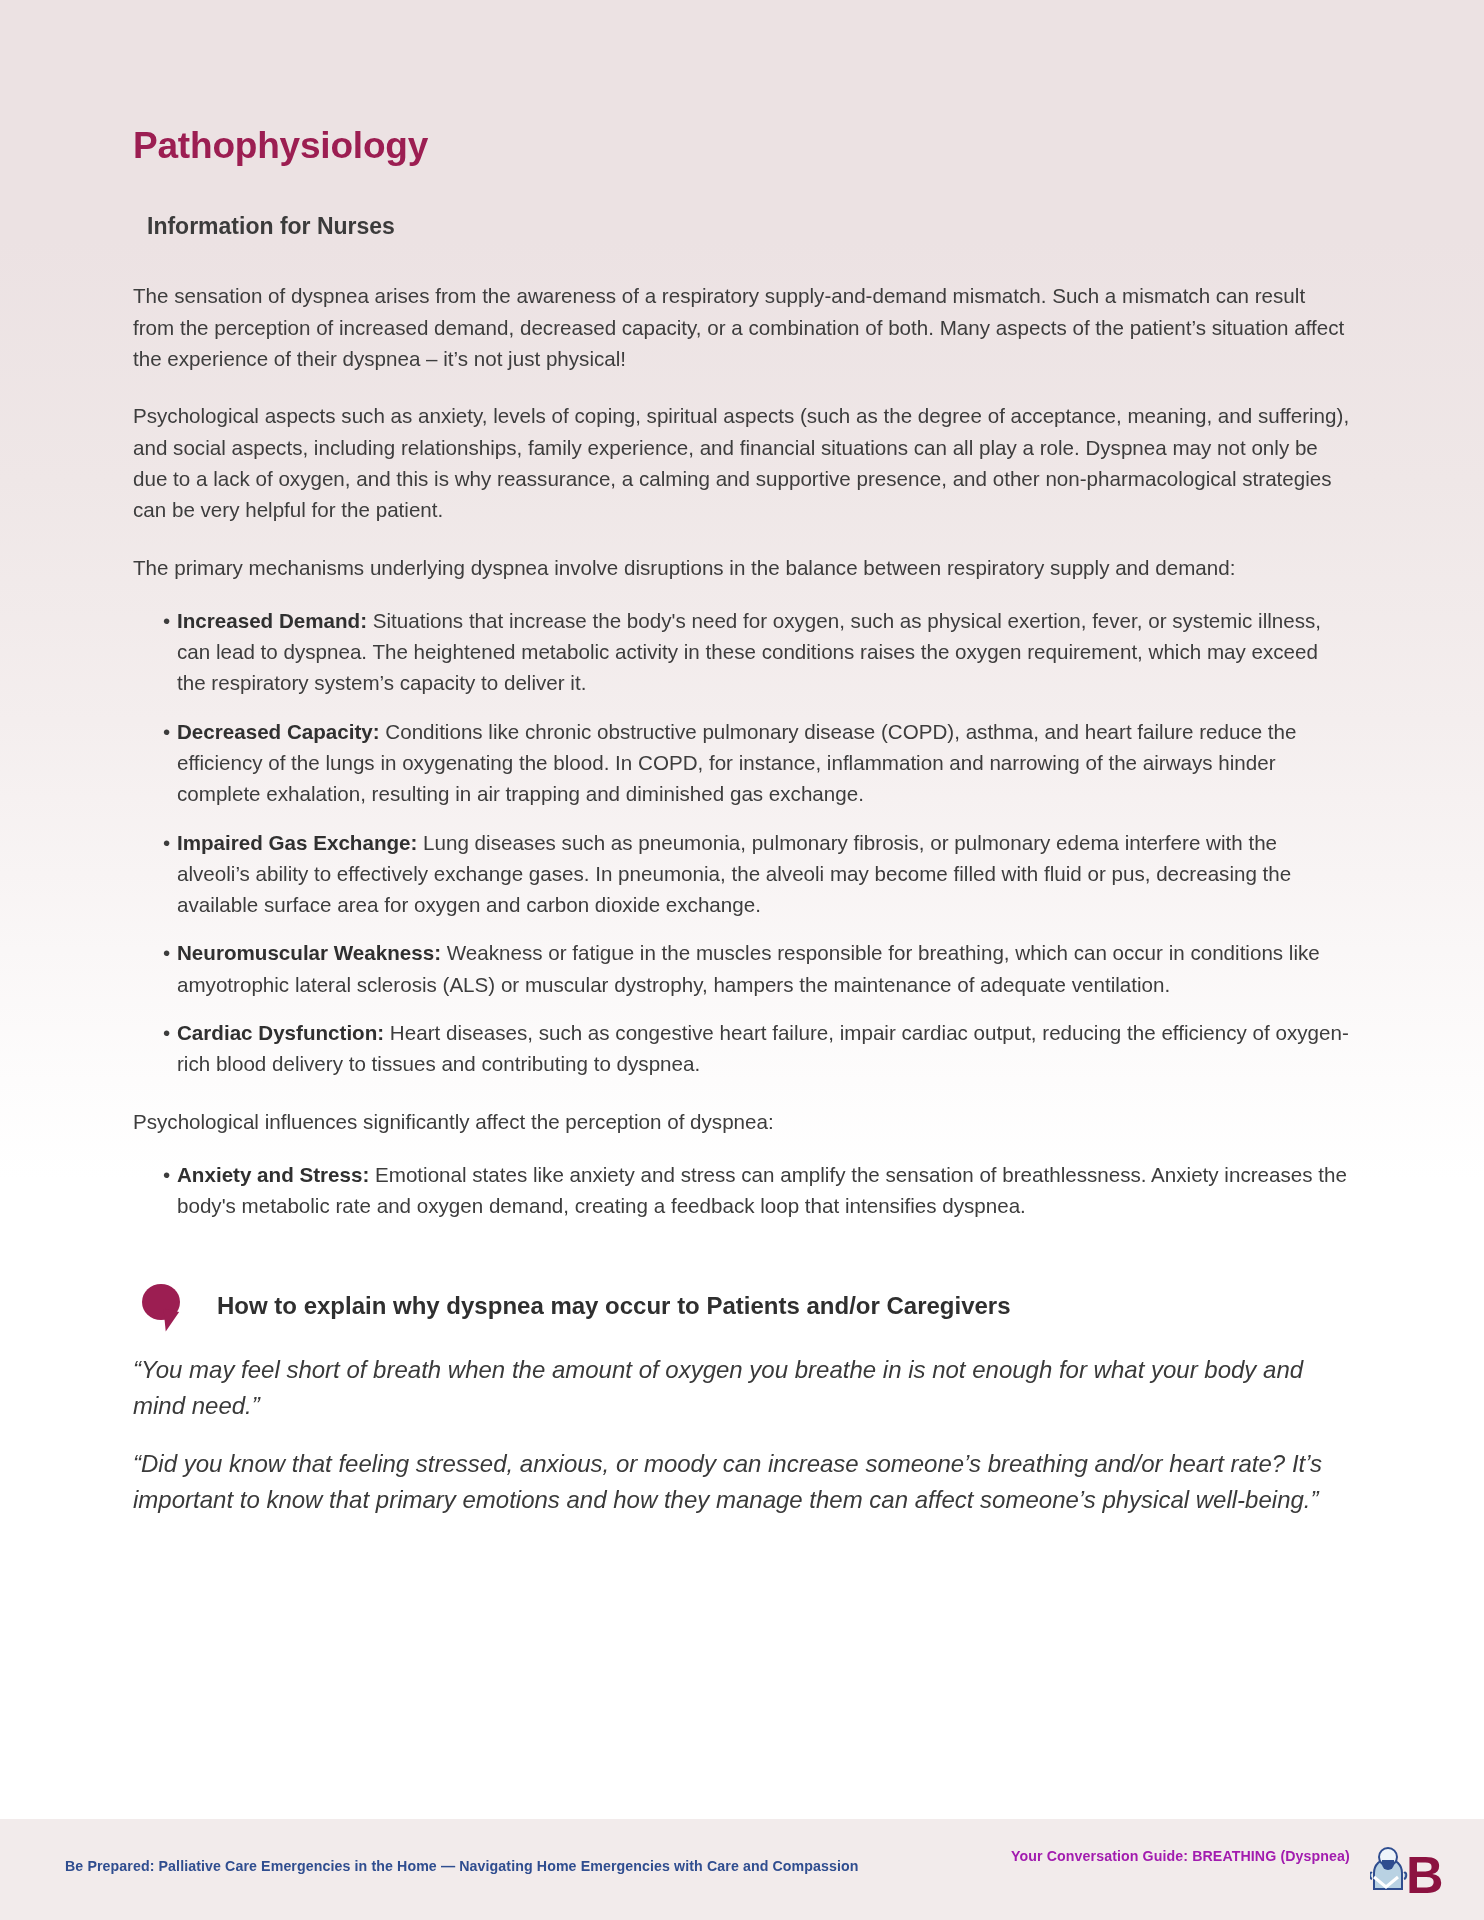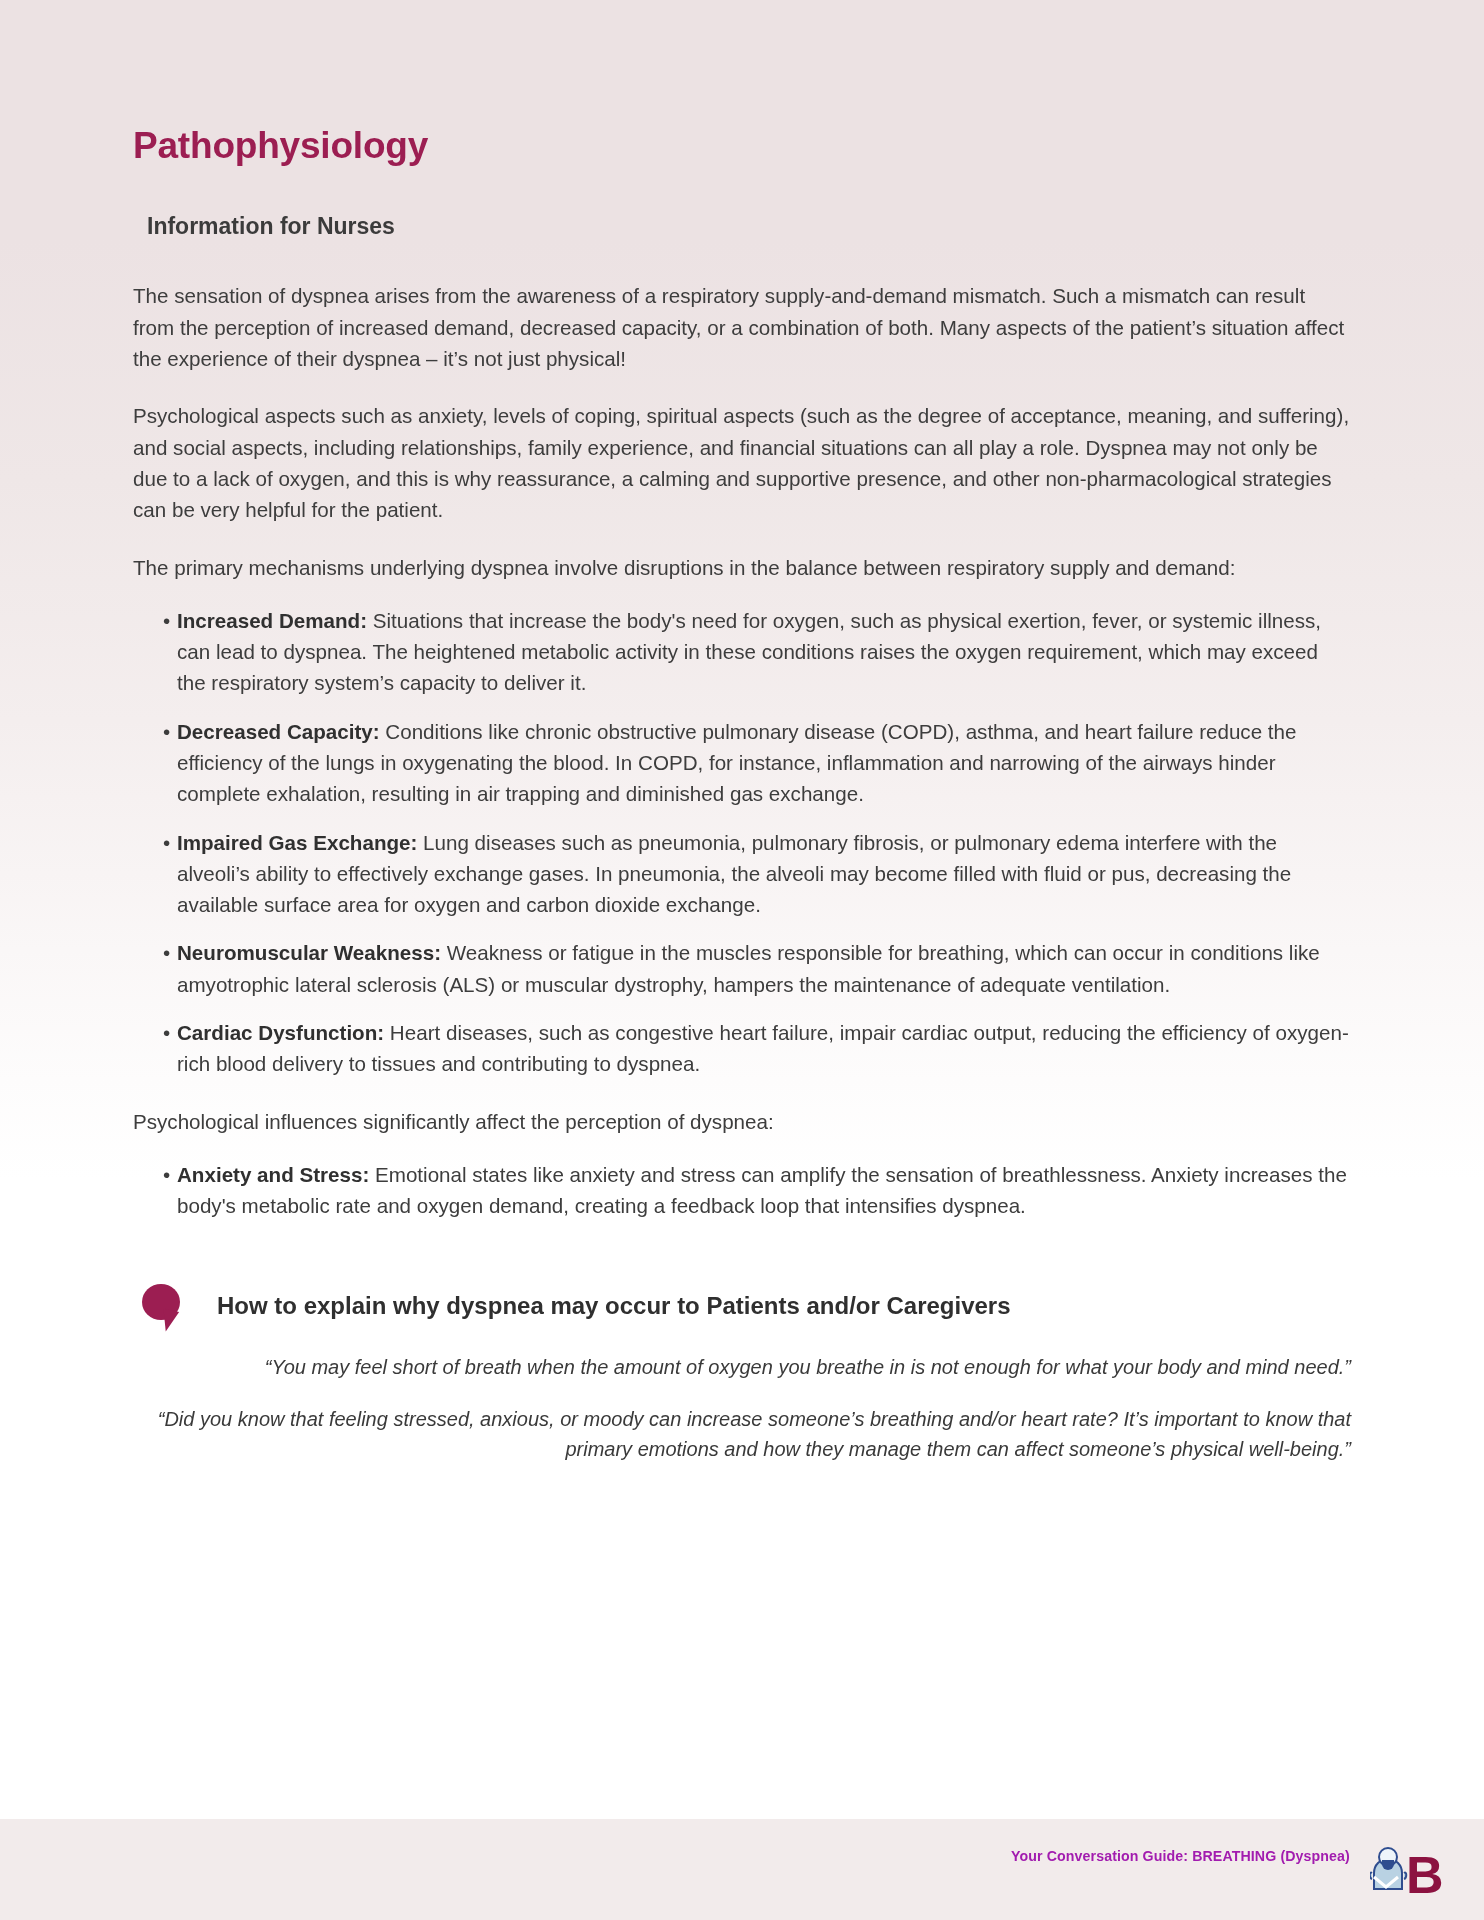--- a/index.html
+++ b/index.html
@@ -140,27 +140,26 @@
 
   .explain-title {
     font-size: 24px;
     font-weight: bold;
     color: #2f2f2f;
     margin-left: 26px;
     line-height: 1.1;
   }
 
   p.quote {
-    font-size: 20px;
+    font-size: 24px;
     font-style: italic;
     color: #3a3a3a;
     line-height: 1.5;
     margin: 0;
     padding-top: 22px;
-    text-align: right;
   }
 
   
   #footer {
     position: absolute;
     left: 0;
     right: 0;
     top: 1818px;
     height: 102px;
     background: #f2ebeb;
@@ -262,20 +261,21 @@
       </div>
 
       <p class="quote">“You may feel short of breath when the amount of oxygen you breathe in is not enough for what your body and mind need.”</p>
       <p class="quote">“Did you know that feeling stressed, anxious, or moody can increase someone’s breathing and/or heart rate? It’s important to know that primary emotions and how they manage them can affect someone’s physical well-being.”</p>
     </div>
 
   </div>
 
   <div id="footer">
     <div id="footer-inner">
+      <div class="footer-left">Be Prepared: Palliative Care Emergencies in the Home — Navigating Home Emergencies with Care and Compassion</div>
       <div class="footer-right">Your Conversation Guide: BREATHING (Dyspnea)</div>
       <div class="footer-logo">
         <svg width="86" height="60" viewBox="0 0 86 60" xmlns="http://www.w3.org/2000/svg">
 
           <g>
             <path d="M4 30 C4 22 10 16 18 16 C26 16 32 22 32 30 L32 46 L4 46 Z" fill="#b9d2e3" stroke="#2f4d8f" stroke-width="2"></path>
             <circle cx="18" cy="14" r="9" fill="#eef5fa" stroke="#2f4d8f" stroke-width="2"></circle>
             <path d="M12 17 h12 v4 a6 6 0 0 1 -12 0 z" fill="#2f4d8f"></path>
             <path d="M4 34 L16 44 L28 34" fill="none" stroke="#ffffff" stroke-width="3"></path>
             <path d="M2 30 C-1 28 -1 35 2 36" fill="#b9d2e3" stroke="#2f4d8f" stroke-width="2"></path>

